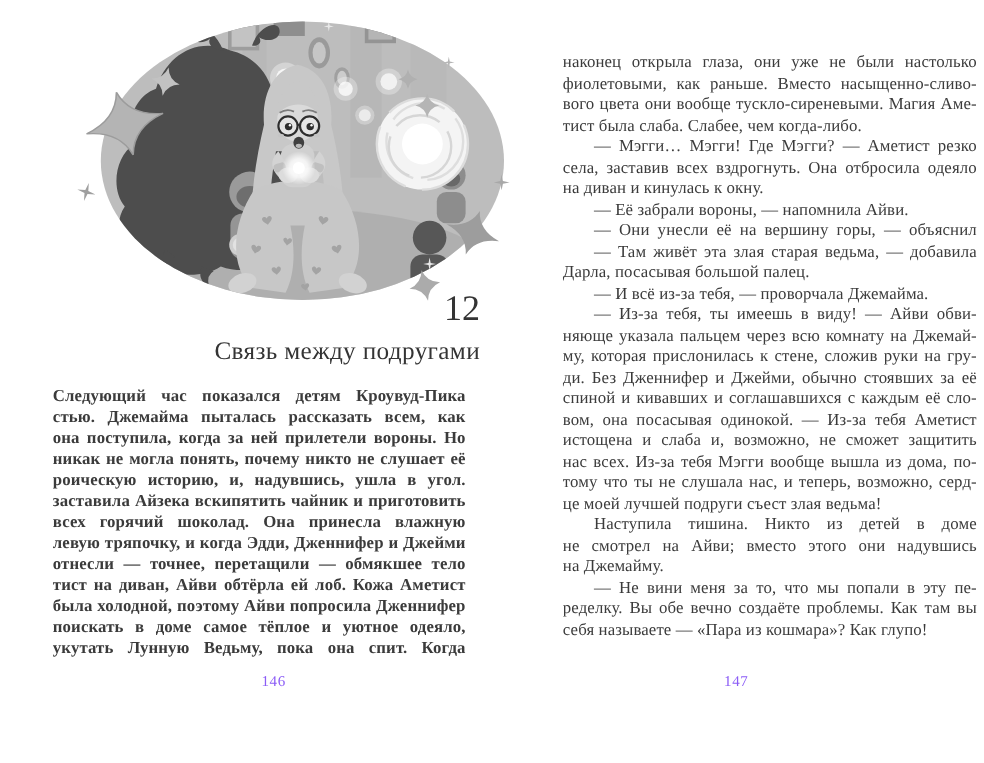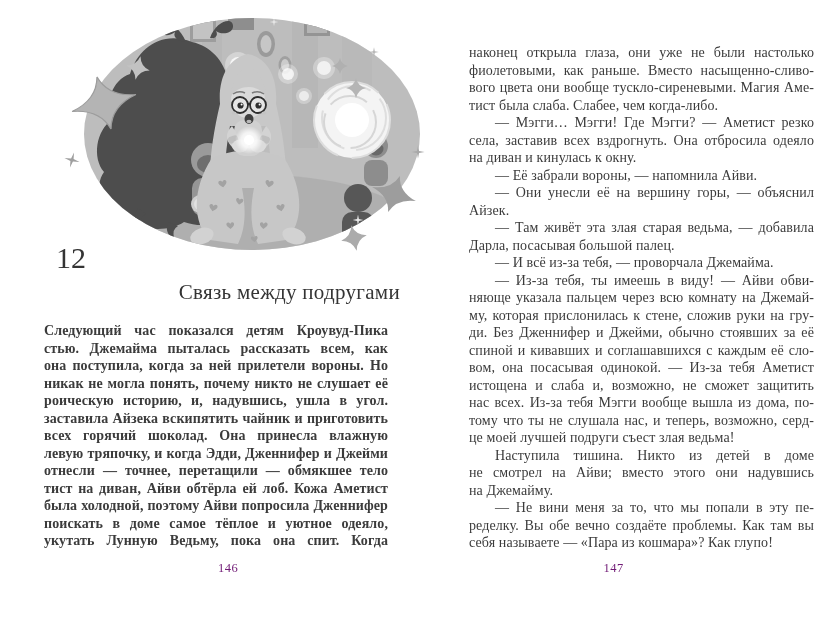--- a/index.html
+++ b/index.html
@@ -2,32 +2,32 @@
 <html><head>
 <meta charset="utf-8">
 <style>
   html,body{margin:0;padding:0;}
   body{
     width:820px;height:636px;position:relative;background:#ffffff;overflow:hidden;
     font-family:"Liberation Serif","DejaVu Serif",serif;color:#3b3b3b;
   }
   .abs{position:absolute;}
   #illustration{left:42px;top:8px;width:392px;height:244px;}
-  #chapter-number{left:56px;top:240px;width:344px;text-align:left;font-size:30px;line-height:36px;color:#343434;}
+  #chapter-number{left:56px;top:240px;width:344px;text-align:right;font-size:30px;line-height:36px;color:#343434;}
   #chapter-title{left:56px;top:278px;width:344px;text-align:right;font-size:21px;line-height:28px;color:#343434;letter-spacing:.3px;}
   .body-col{font-size:14px;letter-spacing:.1px;}
   #left-body{left:44px;top:322px;width:344px;font-weight:bold;}
   #right-body{left:441px;top:44px;width:345px;margin-left:28px;}
   .line{
     height:17.5px;line-height:17.5px;overflow:hidden;white-space:normal;
     text-align:justify;text-align-last:justify;text-justify:inter-word;
   }
   .line.end{text-align-last:left;}
   .line.first{text-indent:26px;}
-  .pagenum{width:344px;text-align:center;font-size:12.5px;color:#701a75;letter-spacing:.5px;top:561px;}
+  .pagenum{width:344px;text-align:center;font-size:12.5px;color:#8b5cf6;letter-spacing:.5px;top:561px;}
   #left-pagenum{left:56px;}
   #right-pagenum{left:441px;width:345px;}
 </style>
 </head>
 <body>
 
 <svg id="illustration" class="abs" viewBox="0 0 392 244" xmlns="http://www.w3.org/2000/svg" role="img">
   <defs>
     <clipPath id="ovalClip">
         <ellipse cx="210" cy="126" rx="168" ry="116"></ellipse>
@@ -198,21 +198,20 @@
 <div id="right-body" class="abs body-col">
     <div class="line">наконец открыла глаза, они уже не были настолько</div>
     <div class="line">фиолетовыми, как раньше. Вместо насыщенно-сливо-</div>
     <div class="line">вого цвета они вообще тускло-сиреневыми. Магия Аме-</div>
     <div class="line end">тист была слаба. Слабее, чем когда-либо.</div>
     <div class="line first">— Мэгги… Мэгги! Где Мэгги? — Аметист резко</div>
     <div class="line">села, заставив всех вздрогнуть. Она отбросила одеяло</div>
     <div class="line end">на диван и кинулась к окну.</div>
     <div class="line first end">— Её забрали вороны, — напомнила Айви.</div>
     <div class="line first">— Они унесли её на вершину горы, — объяснил</div>
-    <div class="line end">Айзек.</div>
     <div class="line first">— Там живёт эта злая старая ведьма, — добавила</div>
     <div class="line end">Дарла, посасывая большой палец.</div>
     <div class="line first end">— И всё из-за тебя, — проворчала Джемайма.</div>
     <div class="line first">— Из-за тебя, ты имеешь в виду! — Айви обви-</div>
     <div class="line">няюще указала пальцем через всю комнату на Джемай-</div>
     <div class="line">му, которая прислонилась к стене, сложив руки на гру-</div>
     <div class="line">ди. Без Дженнифер и Джейми, обычно стоявших за её</div>
     <div class="line">спиной и кивавших и соглашавшихся с каждым её сло-</div>
     <div class="line">вом, она посасывая одинокой. — Из-за тебя Аметист</div>
     <div class="line">истощена и слаба и, возможно, не сможет защитить</div>

